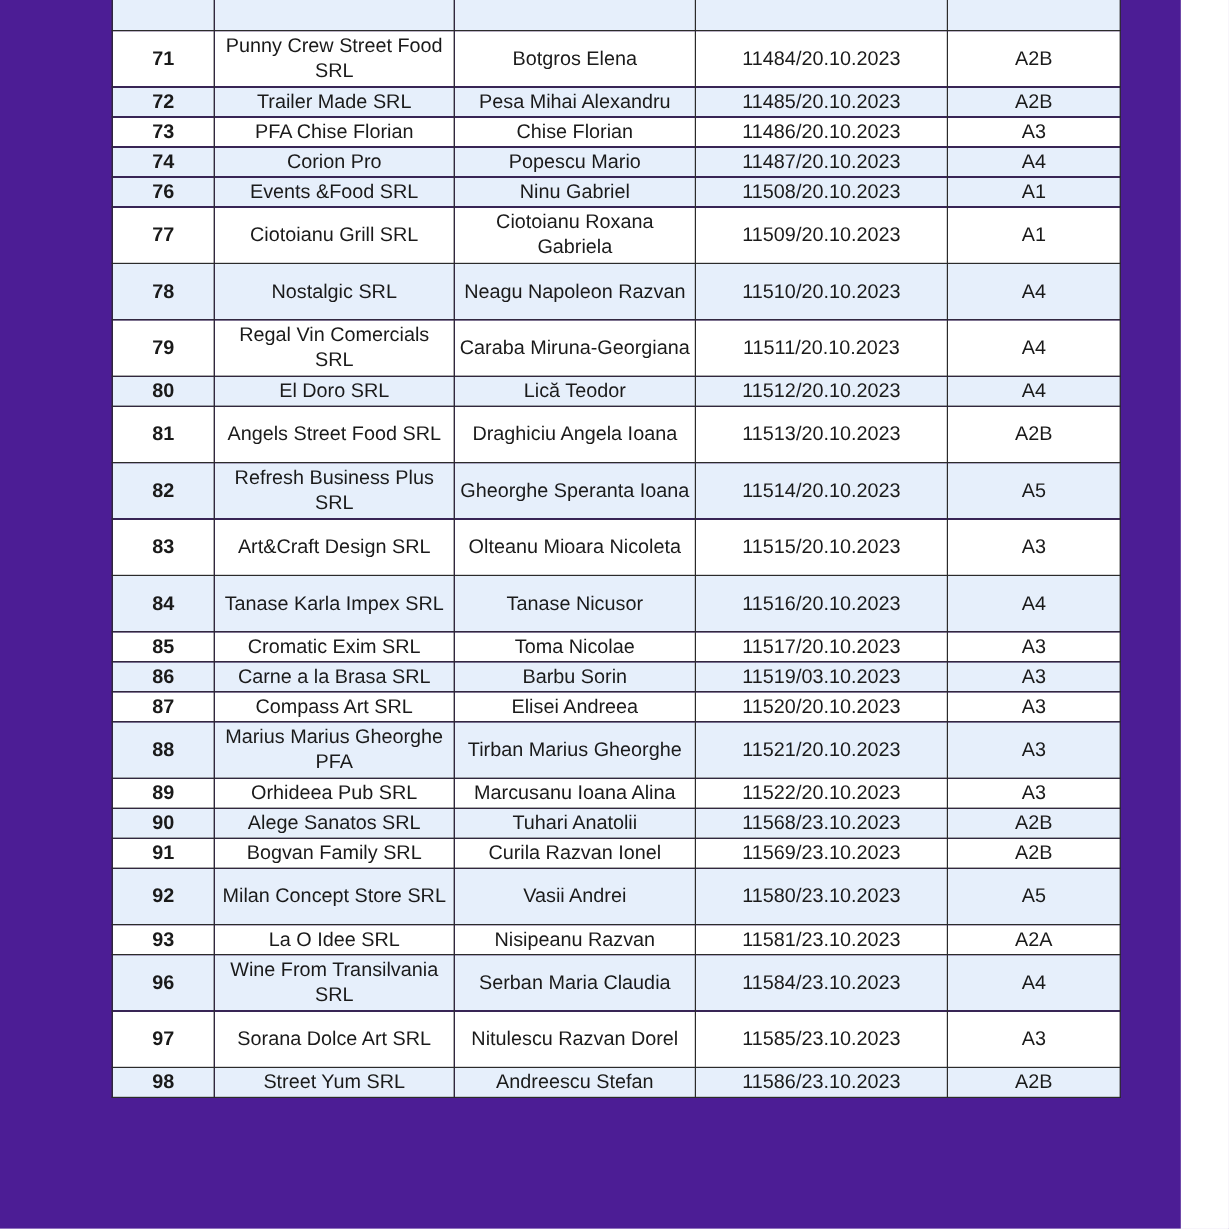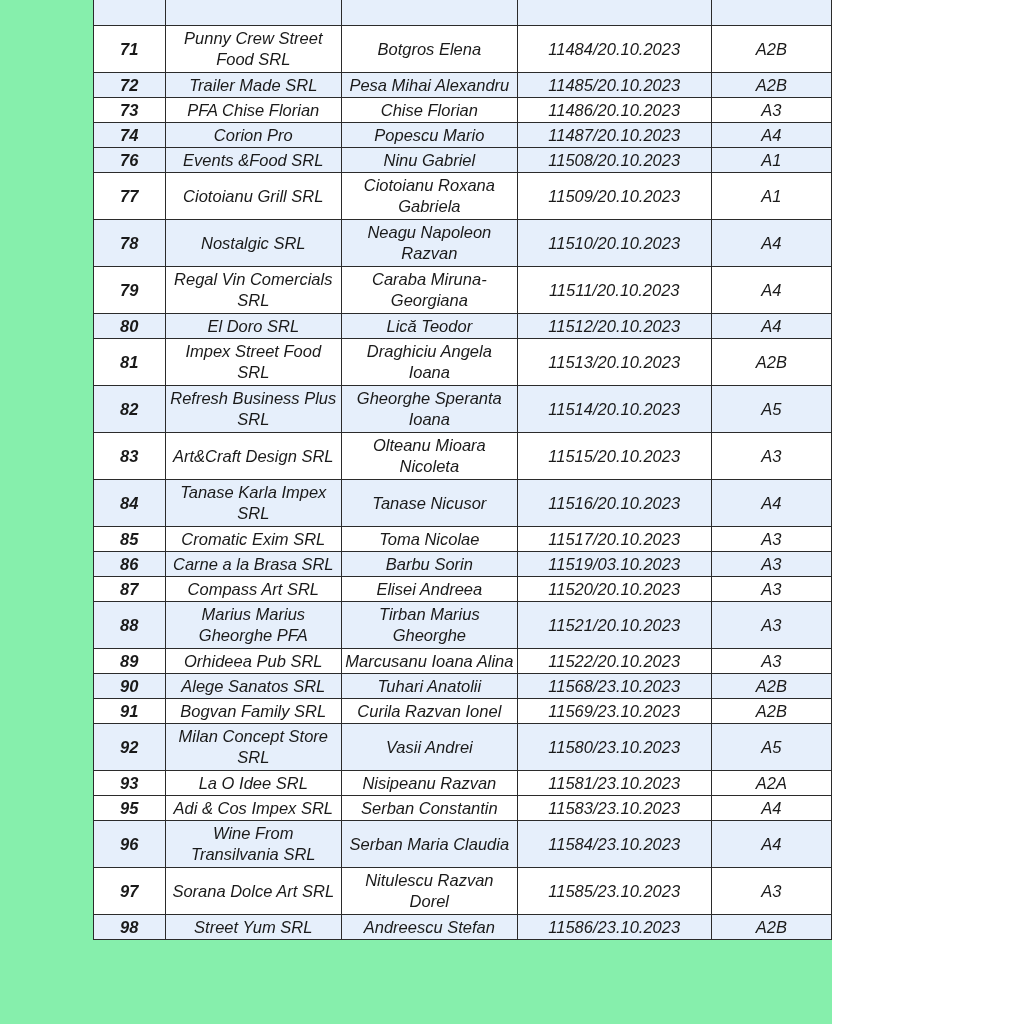--- a/index.html
+++ b/index.html
@@ -5,25 +5,24 @@
     html, body {
       margin: 0;
       padding: 0;
       background: #ffffff;
       width: 1024px;
       height: 1024px;
       overflow: hidden;
     }
     .page {
       position: relative;
-      width: 832px;
+      width: 984px;
       height: 1024px;
       overflow: hidden;
-      background: #86efac;
-      font-style: italic;
+      background: #4c1d95;
     }
     table.reg {
       position: absolute;
       left: 93px;
       top: -22px;
       border-collapse: collapse;
       table-layout: fixed;
       font-family: "Liberation Sans", sans-serif;
       font-size: 16.5px;
       color: #1a1a1a;
@@ -117,21 +116,21 @@
         </tr>
         <tr class="single blue">
           <td class="c-nr">80</td>
           <td class="c-firm">El Doro SRL</td>
           <td class="c-rep">Lică Teodor</td>
           <td class="c-aviz">11512/20.10.2023</td>
           <td class="c-cat">A4</td>
         </tr>
         <tr class="double white">
           <td class="c-nr">81</td>
-          <td class="c-firm">Impex Street Food SRL</td>
+          <td class="c-firm">Angels Street Food SRL</td>
           <td class="c-rep">Draghiciu Angela Ioana</td>
           <td class="c-aviz">11513/20.10.2023</td>
           <td class="c-cat">A2B</td>
         </tr>
         <tr class="double blue">
           <td class="c-nr">82</td>
           <td class="c-firm">Refresh Business Plus SRL</td>
           <td class="c-rep">Gheorghe Speranta Ioana</td>
           <td class="c-aviz">11514/20.10.2023</td>
           <td class="c-cat">A5</td>
@@ -206,27 +205,20 @@
           <td class="c-aviz">11580/23.10.2023</td>
           <td class="c-cat">A5</td>
         </tr>
         <tr class="single white">
           <td class="c-nr">93</td>
           <td class="c-firm">La O Idee SRL</td>
           <td class="c-rep">Nisipeanu Razvan</td>
           <td class="c-aviz">11581/23.10.2023</td>
           <td class="c-cat">A2A</td>
         </tr>
-        <tr class="single white">
-          <td class="c-nr">95</td>
-          <td class="c-firm">Adi &amp; Cos Impex SRL</td>
-          <td class="c-rep">Serban Constantin</td>
-          <td class="c-aviz">11583/23.10.2023</td>
-          <td class="c-cat">A4</td>
-        </tr>
         <tr class="double blue">
           <td class="c-nr">96</td>
           <td class="c-firm">Wine From Transilvania SRL</td>
           <td class="c-rep">Serban Maria Claudia</td>
           <td class="c-aviz">11584/23.10.2023</td>
           <td class="c-cat">A4</td>
         </tr>
         <tr class="double white">
           <td class="c-nr">97</td>
           <td class="c-firm">Sorana Dolce Art SRL</td>

